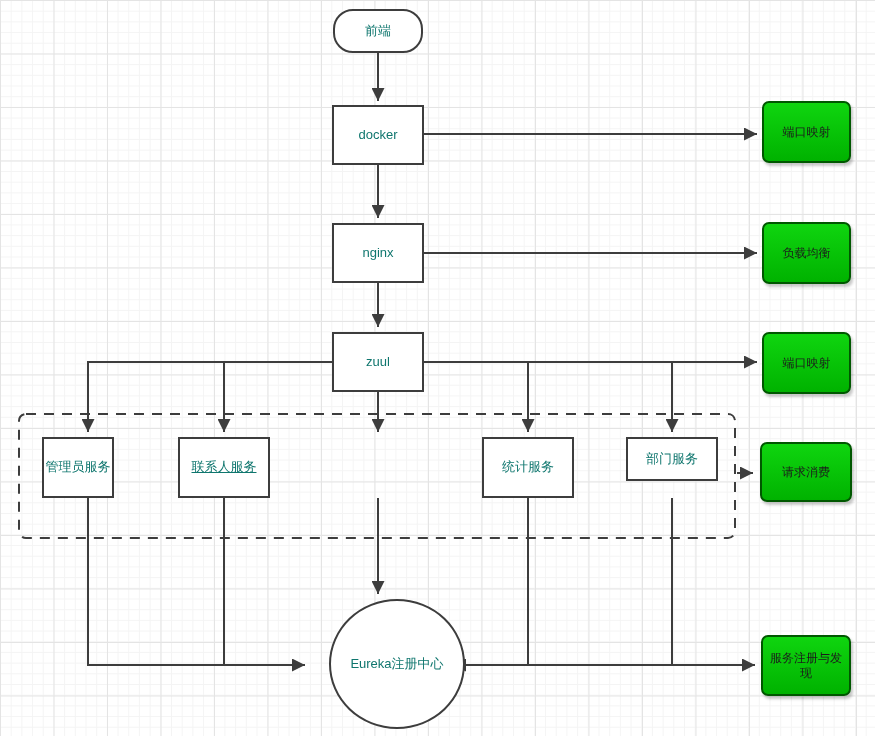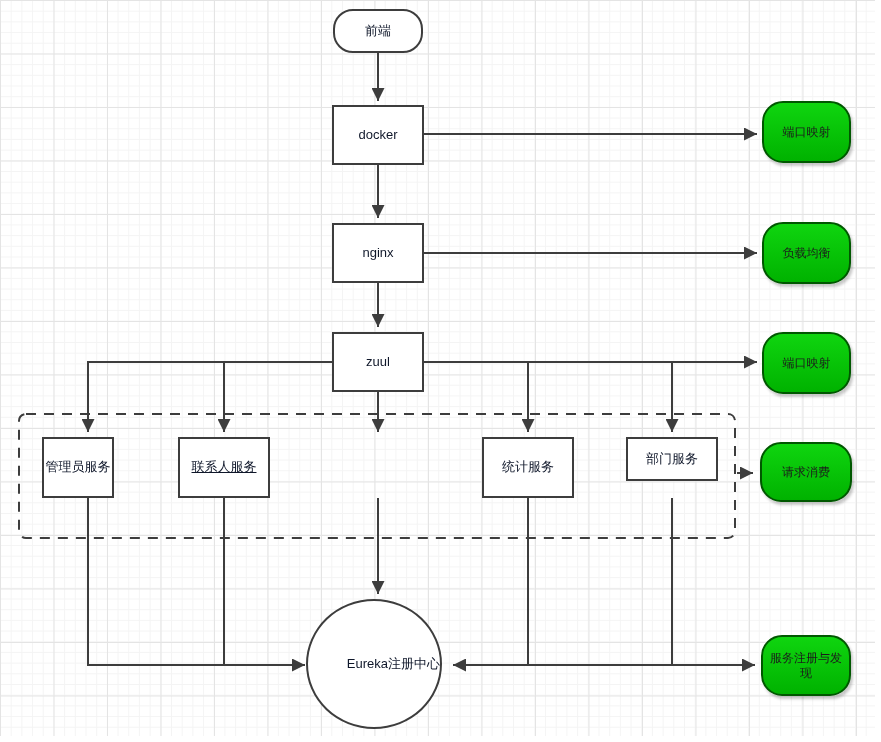--- a/index.html
+++ b/index.html
@@ -12,27 +12,27 @@
       linear-gradient(#e4e4e4 1px, transparent 1px),
       linear-gradient(90deg,#e4e4e4 1px, transparent 1px),
       linear-gradient(#f4f4f4 1px, transparent 1px),
       linear-gradient(90deg,#f4f4f4 1px, transparent 1px);
     background-size:53.5px 53.5px,53.5px 53.5px,10.7px 10.7px,10.7px 10.7px;
   }
   svg.edges{position:absolute;left:0;top:0;z-index:1;}
   .node{
     position:absolute;z-index:2;display:flex;align-items:center;justify-content:center;
     box-sizing:border-box;text-align:center;
-    background:#ffffff;border:2px solid #3d3d3d;color:#0f172a;font-size:13px;line-height:1.25;
+    background:#ffffff;border:2px solid #3d3d3d;color:#0f766e;font-size:13px;line-height:1.25;
   }
   .node.rounded{border-radius:20px;}
   .node.circle{border-radius:50%;}
   .node.green{
     background:linear-gradient(#0fd50f,#00b200);
-    border:2px solid #005700;border-radius:21px;
+    border:2px solid #005700;border-radius:7px;
     color:#1c1c1c;font-size:12px;
     box-shadow:2px 3px 3px rgba(0,0,0,0.22);
     padding:2px 6px;
   }
 </style>
 </head>
 <body>
 
 <div class="stage">
   <div class="grid"></div>
@@ -99,21 +99,21 @@
 
 
   <div class="node" style="left:482px;top:437px;width:92px;height:61px;">
     <span>统计服务</span>
   </div>
 
   <div class="node" style="left:626px;top:437px;width:92px;height:44px;">
     <span>部门服务</span>
   </div>
 
-  <div class="node circle" style="left:306px;top:599px;width:136px;height:130px;justify-content:flex-end;">
+  <div class="node circle" style="left:329px;top:599px;width:136px;height:130px;">
     <span>Eureka注册中心</span>
   </div>
 
   <div class="node green" style="left:762px;top:101px;width:89px;height:62px;">
     <span>端口映射</span>
   </div>
 
   <div class="node green" style="left:762px;top:222px;width:89px;height:62px;">
     <span>负载均衡</span>
   </div>

